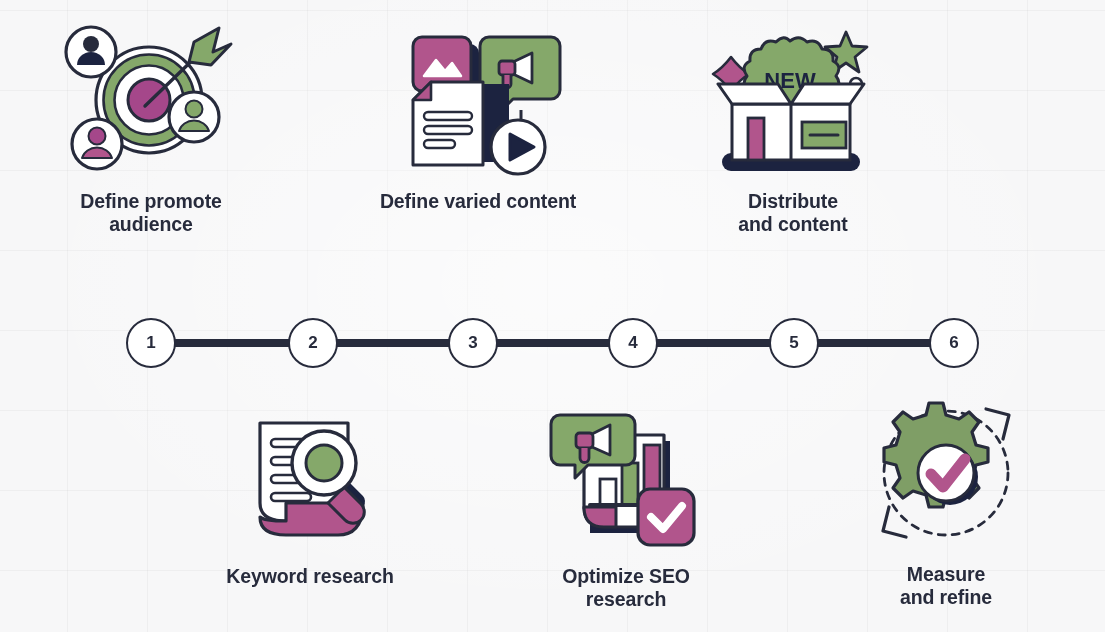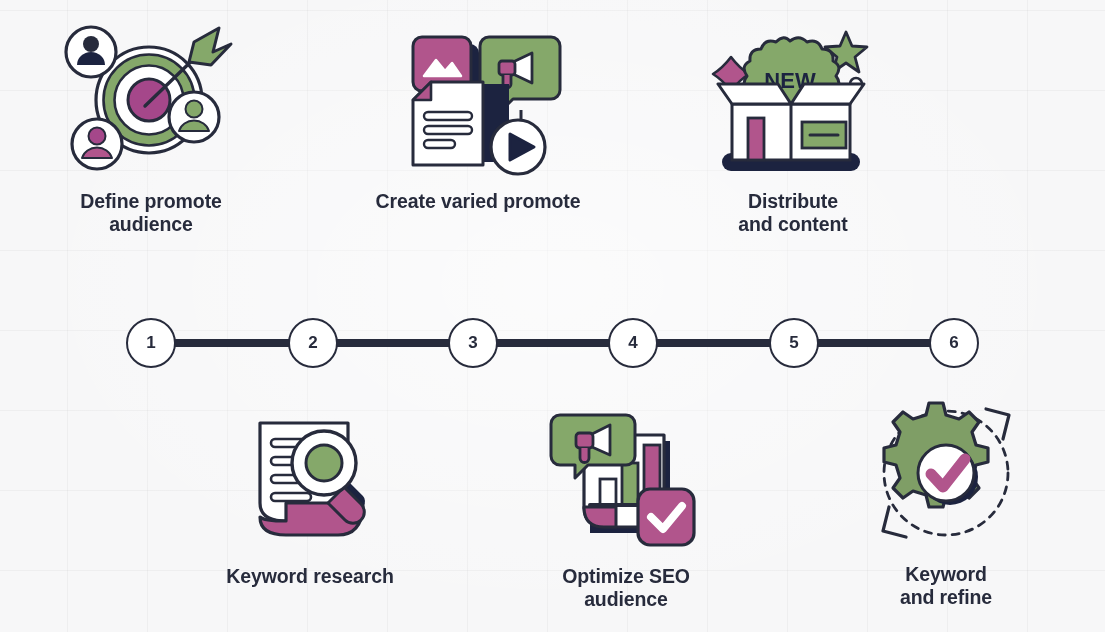--- a/index.html
+++ b/index.html
@@ -174,21 +174,21 @@
         <path d="M22 78 L40 60 L92 60 L92 143 L22 143 Z" fill="#ffffff" stroke="#272b3c" stroke-width="3" stroke-linejoin="round"></path>
         <path d="M40 60 L40 78 L22 78 Z" fill="#b1558c" stroke="#272b3c" stroke-width="2.6" stroke-linejoin="round"></path>
         <rect x="33" y="90" width="48" height="8" rx="4" fill="#ffffff" stroke="#272b3c" stroke-width="2.4"></rect>
         <rect x="33" y="104" width="48" height="8" rx="4" fill="#ffffff" stroke="#272b3c" stroke-width="2.4"></rect>
         <rect x="33" y="118" width="31" height="8" rx="4" fill="#ffffff" stroke="#272b3c" stroke-width="2.4"></rect>
 
         <circle cx="127" cy="125" r="27" fill="#ffffff" stroke="#272b3c" stroke-width="3.2"></circle>
         <path d="M119 112 L143 125 L119 138 Z" fill="#1c2340" stroke="#1c2340" stroke-width="3" stroke-linejoin="round"></path>
       </svg>
     </div>
-    <div class="step-label">Create varied promote</div>
+    <div class="step-label">Define varied content</div>
   </div>
 
   <div class="step" id="step-3">
     <div class="icon-wrap top">
       <svg width="175" height="155" viewBox="0 0 175 155">
 
         <path d="M140 10 L146 24 L161 25 L149 35 L153 50 L140 41 L127 50 L131 35 L119 25 L134 24 Z" fill="#85a86a" stroke="#272b3c" stroke-width="2.8" stroke-linejoin="round"></path>
 
         <path d="M25 35 C31 43, 35 47, 43 52 C35 57, 31 61, 25 69 C19 61, 15 57, 7 52 C15 47, 19 43, 25 35 Z" fill="#b1558c" stroke="#272b3c" stroke-width="2.6" stroke-linejoin="round"></path>
 
@@ -273,21 +273,21 @@
         <path d="M14 12 h66 a9 9 0 0 1 9 9 v32 a9 9 0 0 1 -9 9 h-38 l-13 13 v-13 h-15 a9 9 0 0 1 -9 -9 v-32 a9 9 0 0 1 9 -9 z" fill="#85a86a" stroke="#272b3c" stroke-width="3" stroke-linejoin="round"></path>
         <path d="M64 22 L64 52 L46 44 L46 31 Z" fill="#ffffff" stroke="#272b3c" stroke-width="2.8" stroke-linejoin="round"></path>
         <rect x="30" y="30" width="17" height="15" rx="3.5" fill="#b1558c" stroke="#272b3c" stroke-width="2.8"></rect>
         <path d="M34 45 L34 55 a4.5 4.5 0 0 0 9 0 L43 45" fill="#b1558c" stroke="#272b3c" stroke-width="2.8" stroke-linejoin="round"></path>
 
         <rect x="92" y="86" width="56" height="56" rx="12" fill="#b1558c" stroke="#272b3c" stroke-width="3.2"></rect>
         <path d="M105 114 L117 126 L136 103" fill="none" stroke="#ffffff" stroke-width="8" stroke-linecap="round" stroke-linejoin="round"></path>
       </svg>
     </div>
     <div class="step-label">Optimize SEO
-audience</div>
+research</div>
   </div>
 
   <div class="step" id="step-6">
     <div class="icon-wrap bottom">
       <svg width="155" height="150" viewBox="0 0 155 150">
 
         <circle cx="77" cy="72" r="62" fill="none" stroke="#272b3c" stroke-width="2.8" stroke-dasharray="7 7" stroke-linecap="round"></circle>
 
         <path d="M117 8 L140 14 L134 38" fill="none" stroke="#272b3c" stroke-width="3.2" stroke-linecap="round" stroke-linejoin="round"></path>
 
@@ -297,17 +297,17 @@
                  l13 4 l10 -7 l10 10 l-7 10 l4 13 l12 3 l0 14 l-12 3 l-4 13 l7 10 l-10 10 l-10 -7 l-13 4
                  l-3 12 l-14 0 l-3 -12 l-13 -4 l-10 7 l-10 -10 l7 -10 l-4 -13 l-12 -3 l0 -14 l12 -3 l4 -13
                  l-7 -10 l10 -10 l10 7 l13 -4 l3 -12 l14 0 Z" fill="#7f9e66" stroke="#272b3c" stroke-width="3.2" stroke-linejoin="round"></path>
 
         <circle cx="81" cy="76" r="28" fill="#1c2340"></circle>
         <circle cx="77" cy="72" r="28" fill="#ffffff" stroke="#272b3c" stroke-width="3"></circle>
 
         <path d="M62 73 L74 86 L96 58" fill="none" stroke="#b1558c" stroke-width="11" stroke-linecap="round" stroke-linejoin="round"></path>
       </svg>
     </div>
-    <div class="step-label">Keyword
+    <div class="step-label">Measure
 and refine</div>
   </div>
 
 </div>
 
 </body></html>

